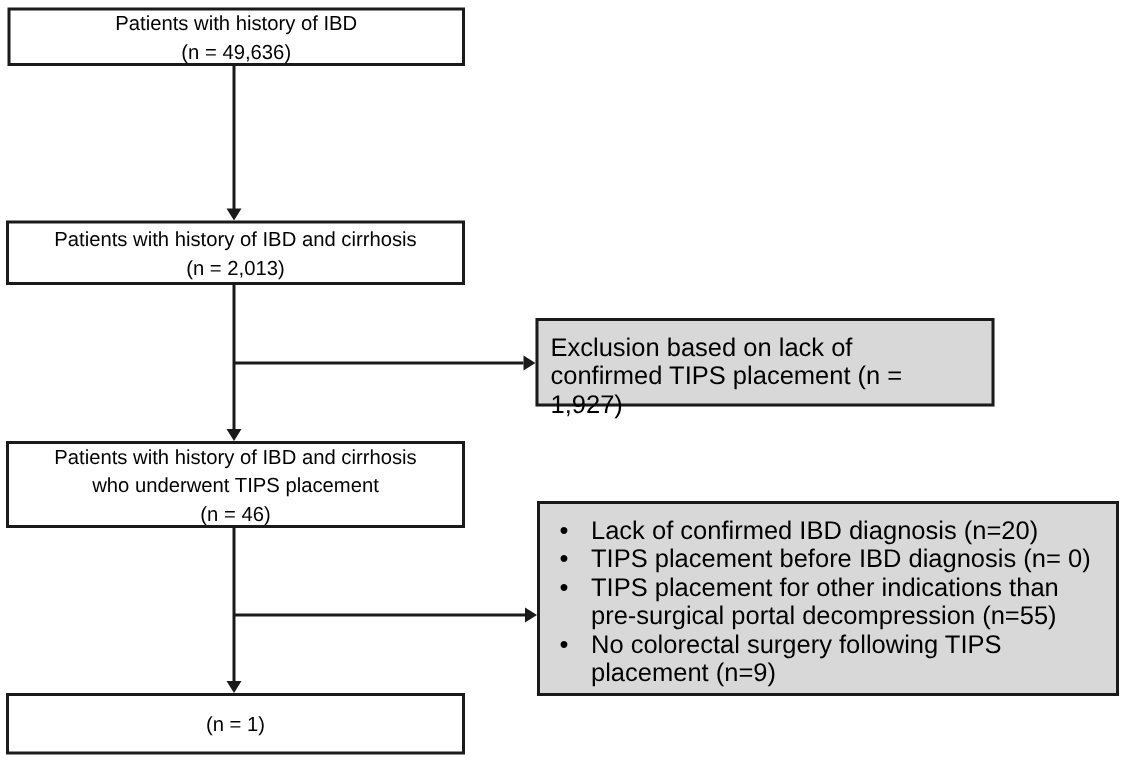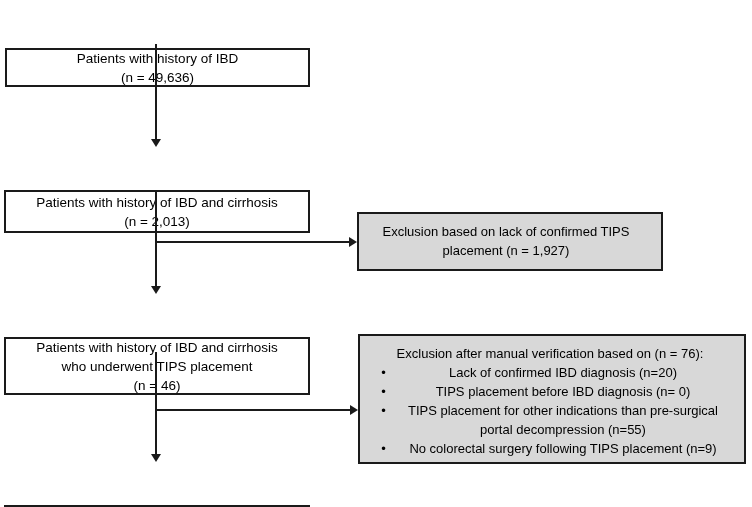--- a/index.html
+++ b/index.html
@@ -23,30 +23,29 @@
     box-sizing:border-box;
     background:var(--box-fill);
     border:2px solid var(--border);
     display:flex;
     flex-direction:column;
     justify-content:center;
     align-items:center;
     text-align:center;
     font-size:13.5px;
     line-height:19px;
-    margin-top:43px;
   }
   .excl-box{
     position:absolute;
     box-sizing:border-box;
     background:var(--exclusion-fill);
     border:2px solid var(--border);
-    font-size:13px;
+    font-size:17px;
     line-height:19px;
-    text-align:center;
+    text-align:left;
   }
   .excl-box .inner{padding:8px 10px 8px 8px;}
   .bullet-row{display:flex;}
   .bullet-marker{flex:none;width:26px;padding-left:5px;box-sizing:border-box;}
   .bullet-text{flex:1;}
   .line{position:absolute;background:var(--arrow);}
   .arrowhead-down{
     position:absolute;width:0;height:0;
     border-left:5px solid transparent;
     border-right:5px solid transparent;
@@ -94,21 +93,20 @@
   </div>
 
   <div class="line" style="left:155px;top:352px;width:2px;height:103px"></div>
   <div class="arrowhead-down" style="left:151px;top:454px"></div>
 
   <div class="line" style="left:156px;top:409px;width:194px;height:2px"></div>
   <div class="arrowhead-right" style="left:350px;top:405px"></div>
 
   <div class="excl-box" style="left:358px;top:334px;width:388px;height:130px">
     <div class="inner" style="padding:8px 12px 8px 8px">
-      <div>Exclusion after manual verification based on (n = 76):</div>
       <div class="bullet-row">
         <span class="bullet-marker">•</span>
         <span class="bullet-text">Lack of confirmed IBD diagnosis (n=20)</span>
       </div>
       <div class="bullet-row">
         <span class="bullet-marker">•</span>
         <span class="bullet-text">TIPS placement before IBD diagnosis (n= 0)</span>
       </div>
       <div class="bullet-row">
         <span class="bullet-marker">•</span>

